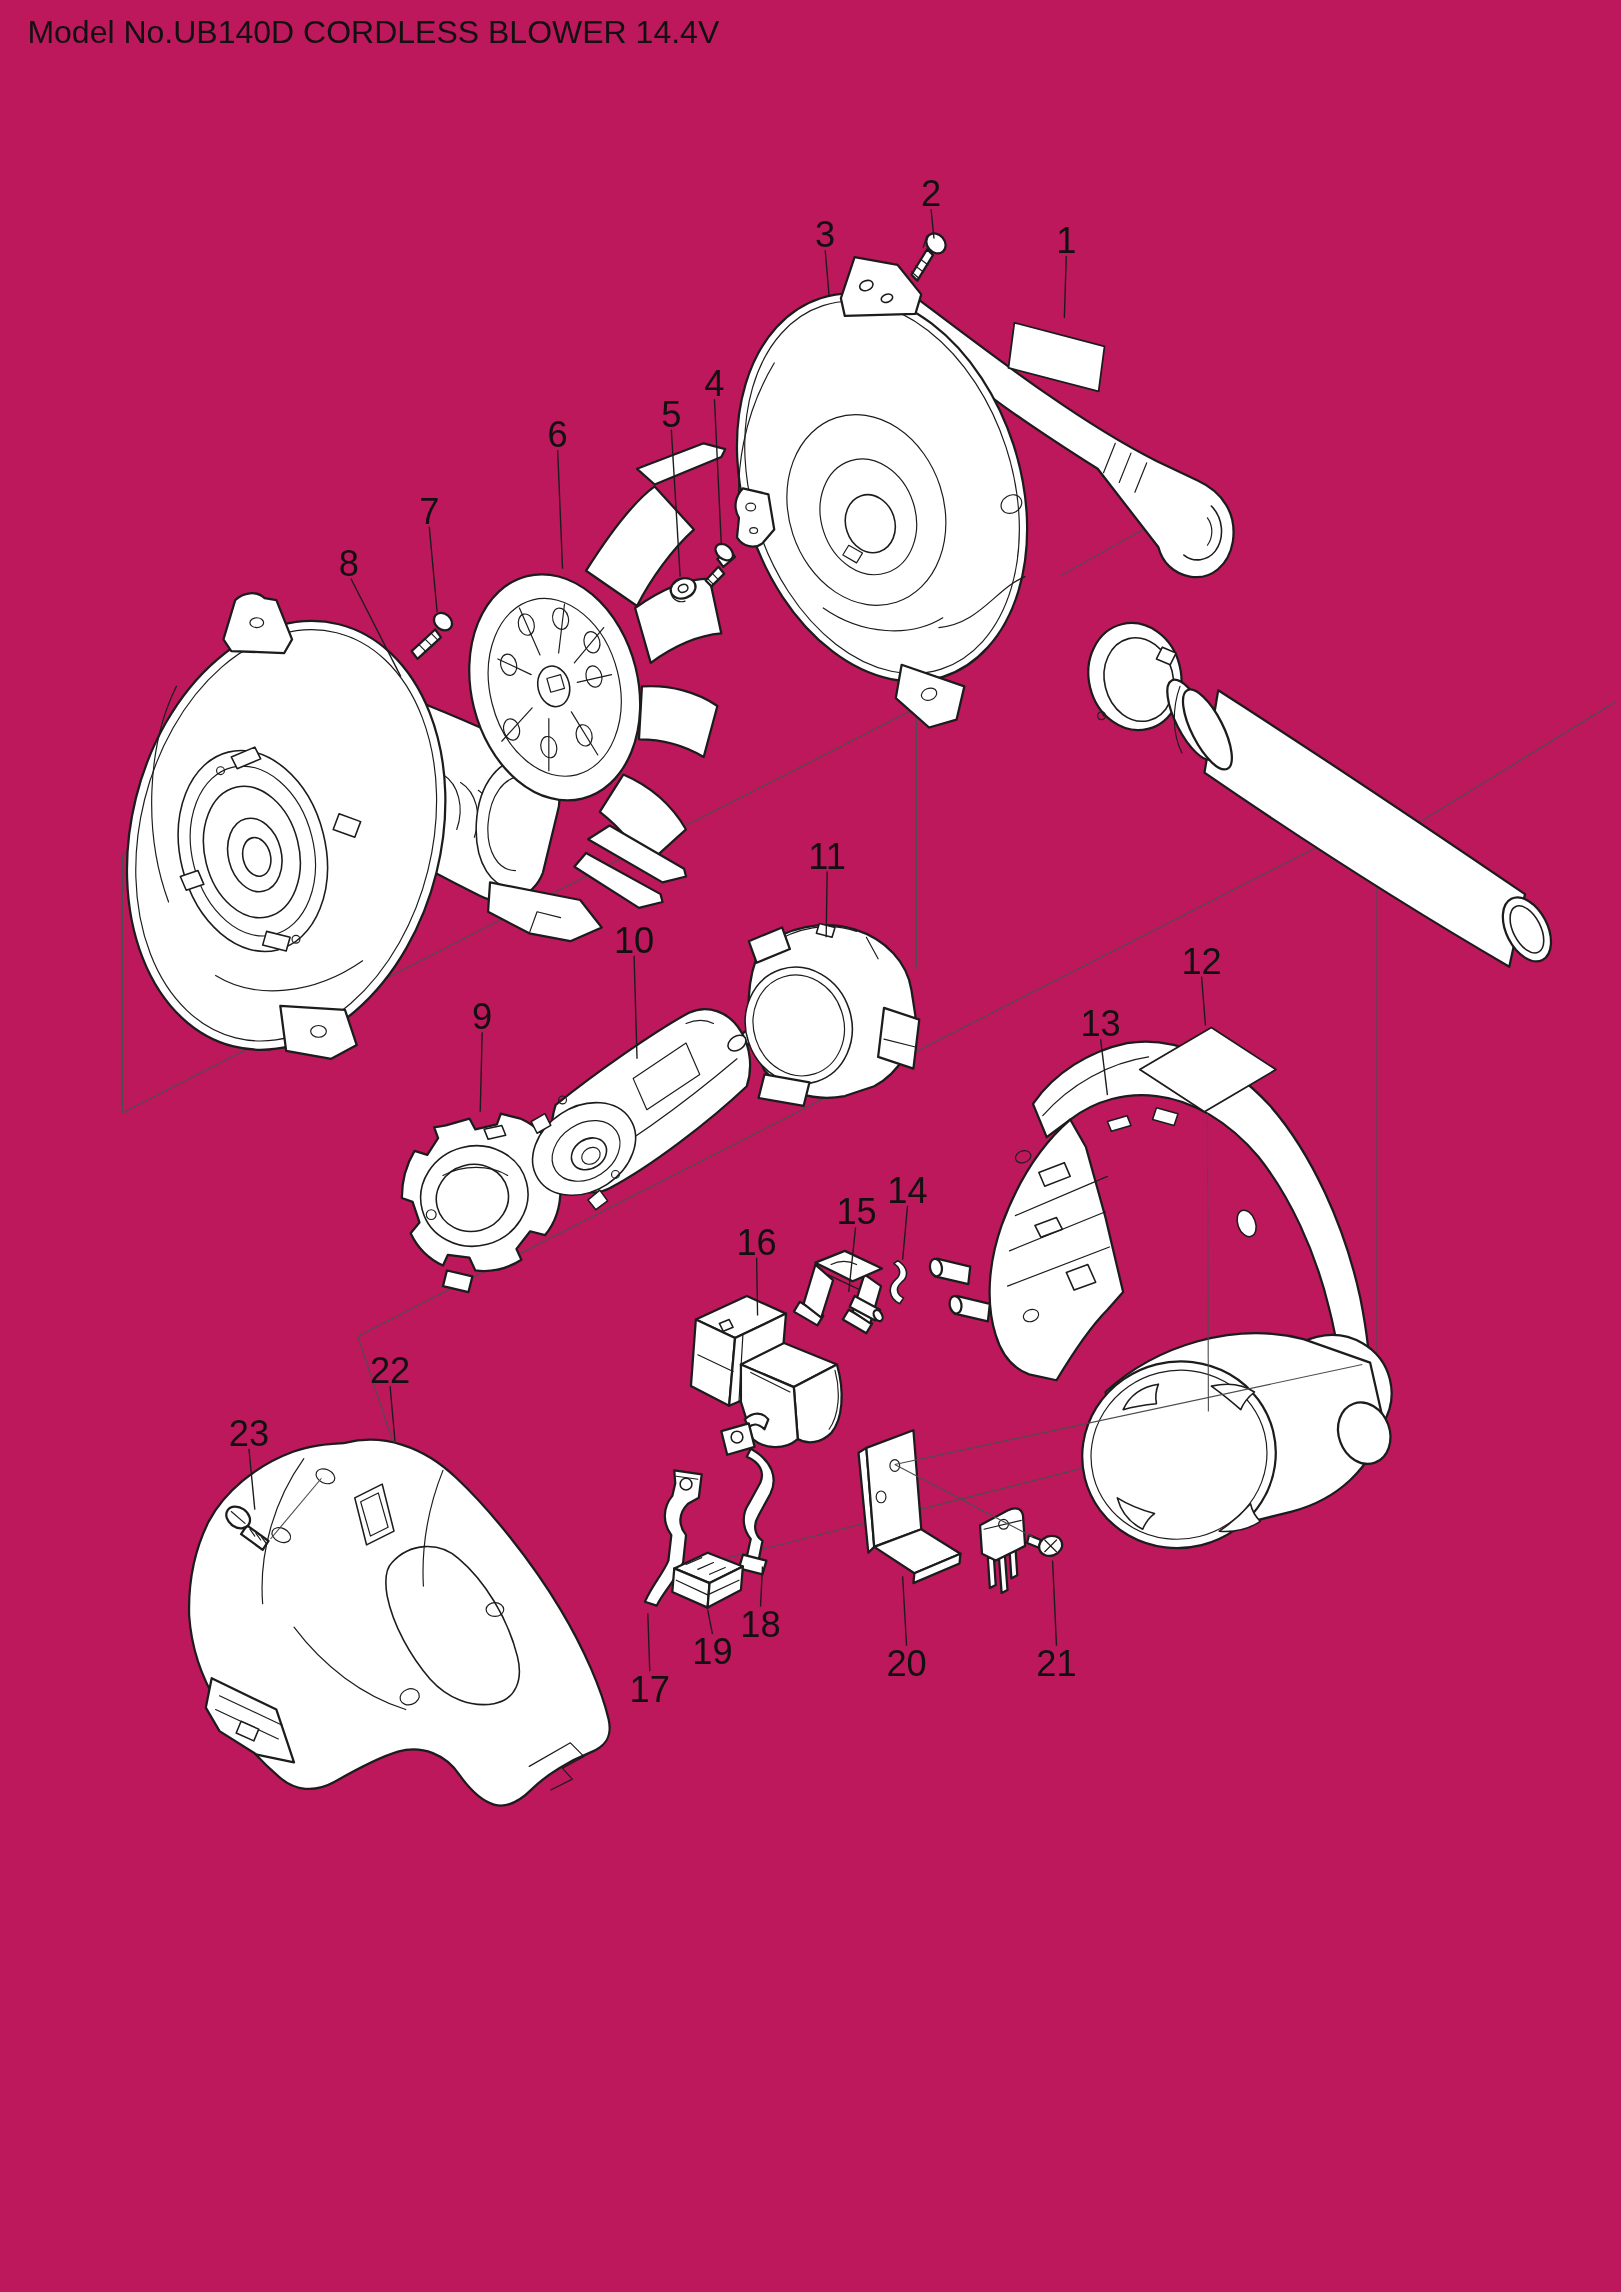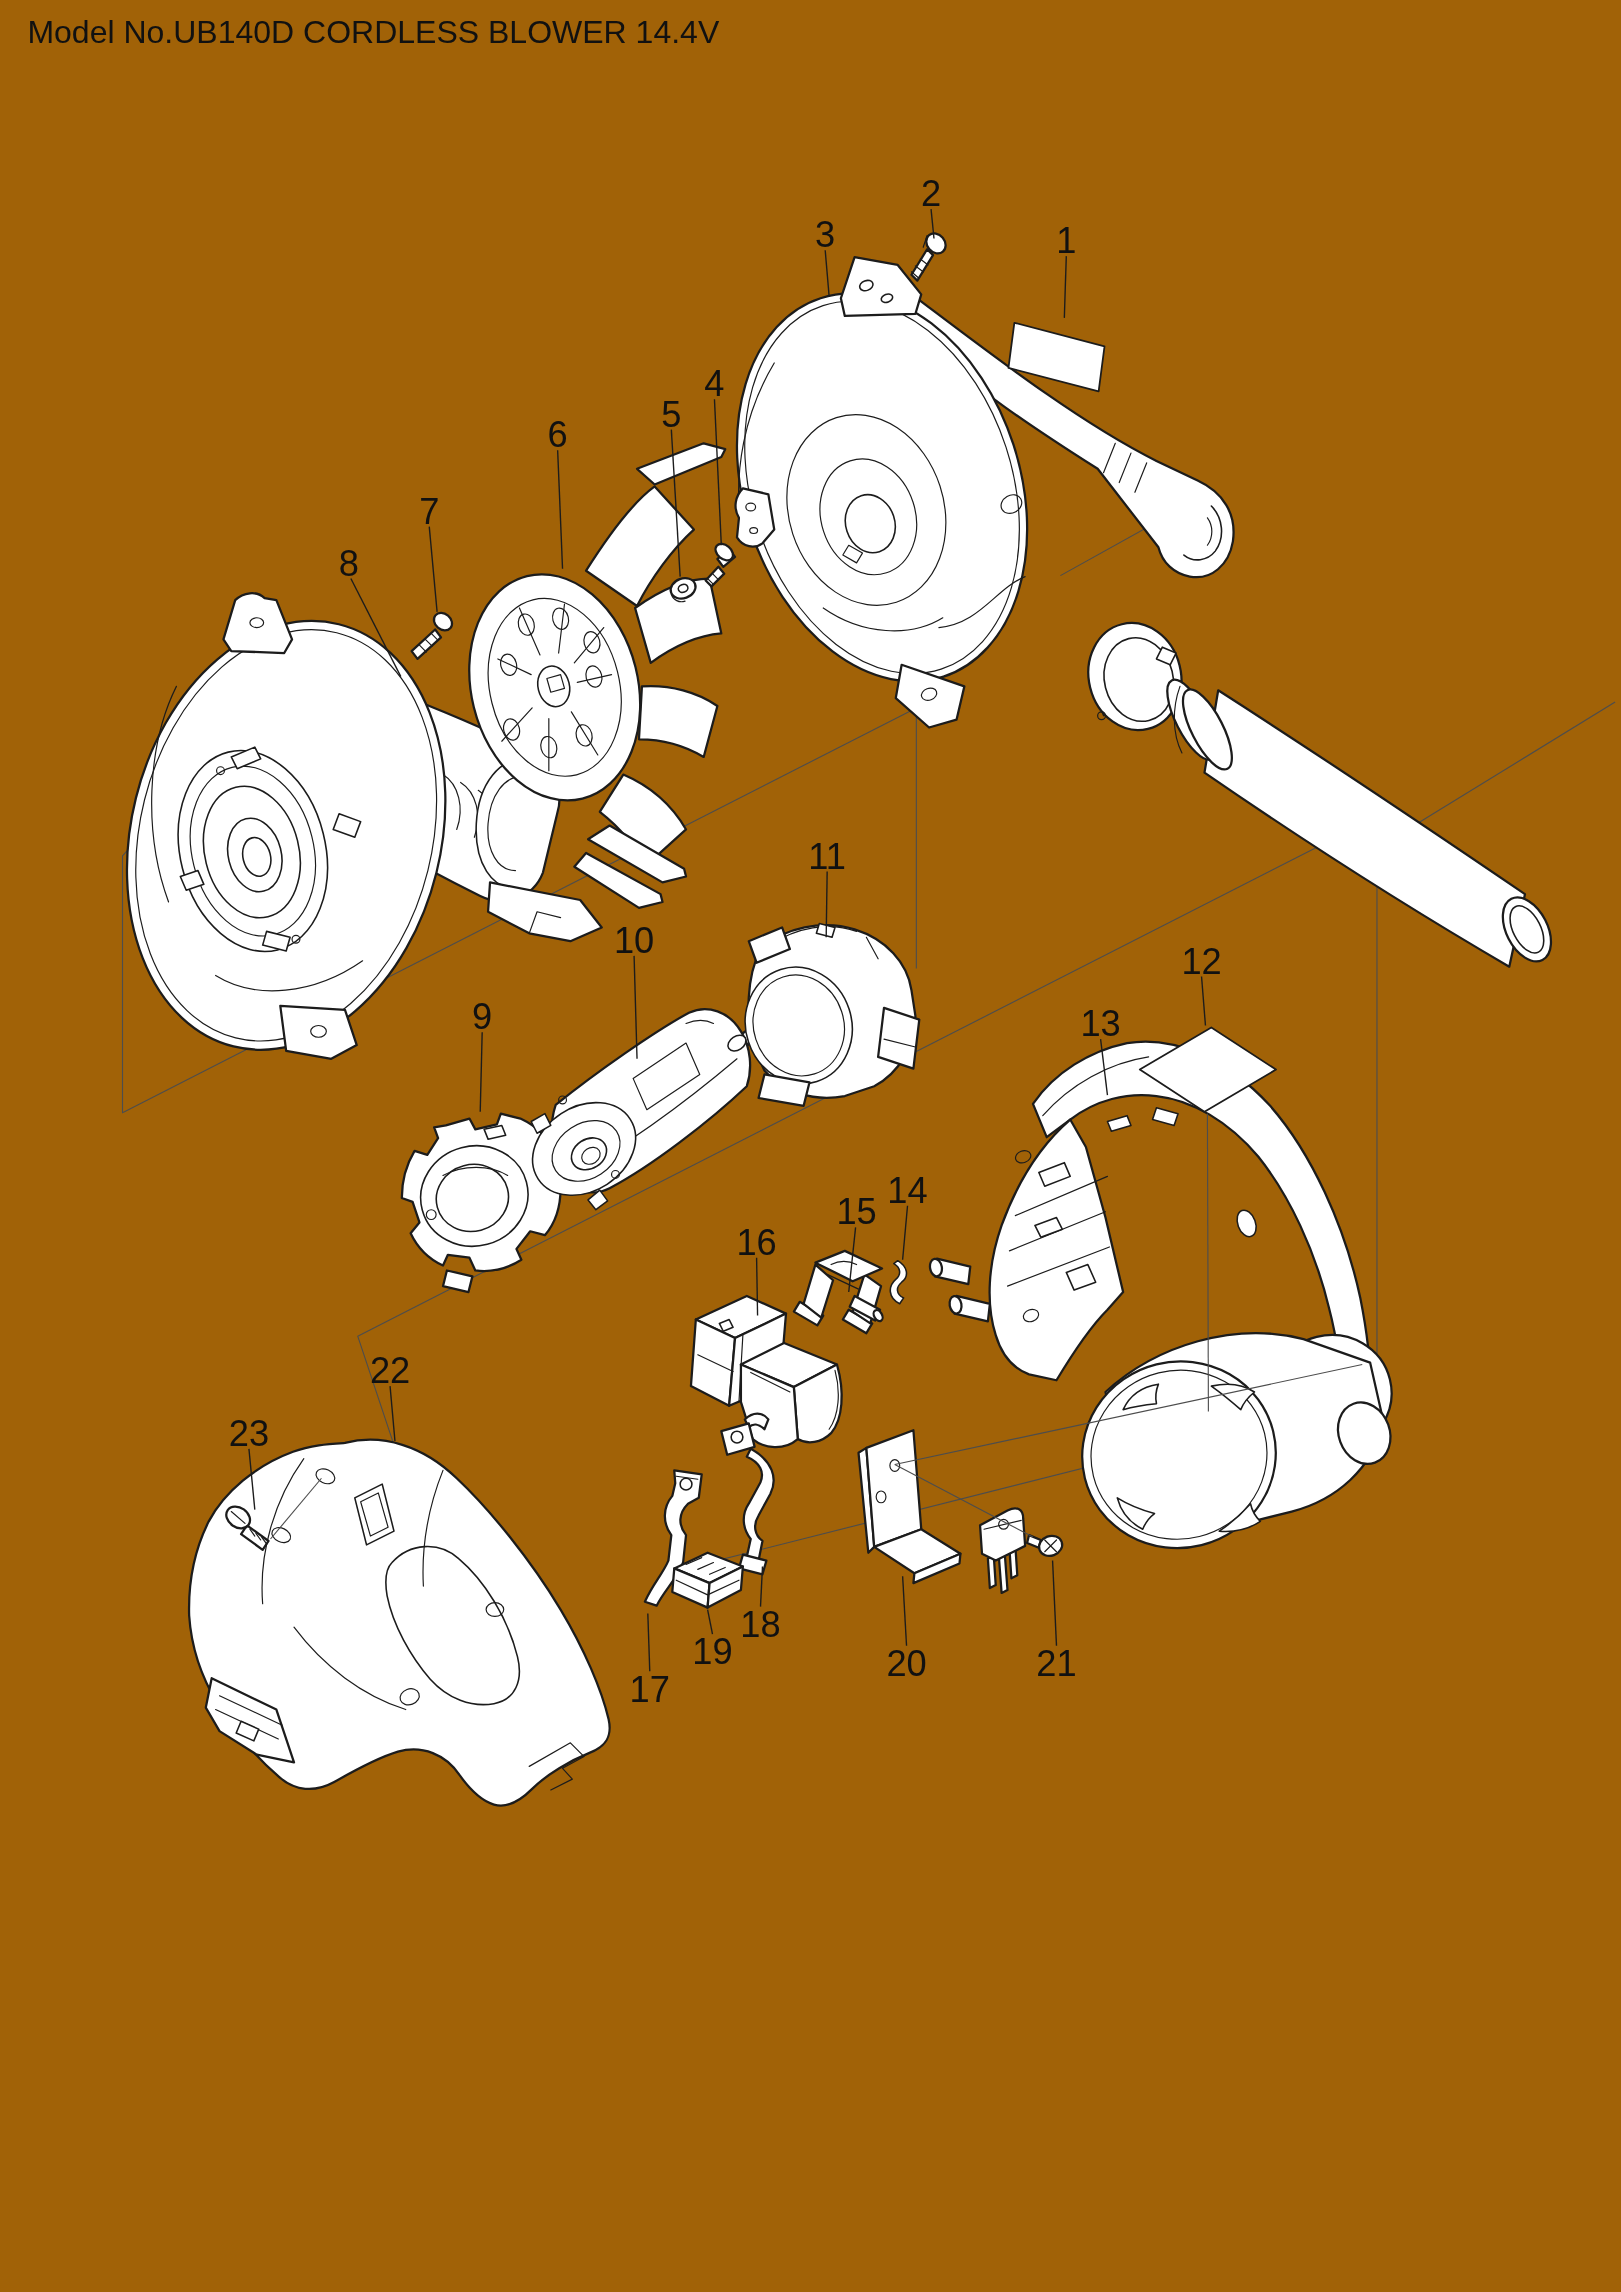--- a/index.html
+++ b/index.html
@@ -1,16 +1,16 @@
 <!DOCTYPE html>
 <html><head>
 <meta charset="utf-8">
 <style>
   html,body{margin:0;padding:0;background:#fff;}
-  .page{position:relative;width:1621px;height:2293px;background:#a16207;overflow:hidden;
+  .page{position:relative;width:1621px;height:2293px;background:#be185d;overflow:hidden;
         font-family:"Liberation Sans",sans-serif;}
   .title{position:absolute;left:27.4px;top:13.7px;font-size:32px;color:#111;white-space:pre;}
   svg{position:absolute;left:0;top:0;}
   
   .o{fill:#ffffff;stroke:#1c1c1c;stroke-width:2.3;stroke-linejoin:round;stroke-linecap:round;}
   .ot{fill:#ffffff;stroke:#1c1c1c;stroke-width:1.8;stroke-linejoin:round;}
   .d{fill:#ffffff;stroke:#1c1c1c;stroke-width:1.6;stroke-linejoin:round;}
   .dn{fill:none;stroke:#1c1c1c;stroke-width:1.6;stroke-linejoin:round;stroke-linecap:round;}
   .dt{fill:none;stroke:#1c1c1c;stroke-width:1.2;stroke-linejoin:round;stroke-linecap:round;}
   .c{fill:none;stroke:#4d4d4d;stroke-width:1.15;stroke-linejoin:round;}

